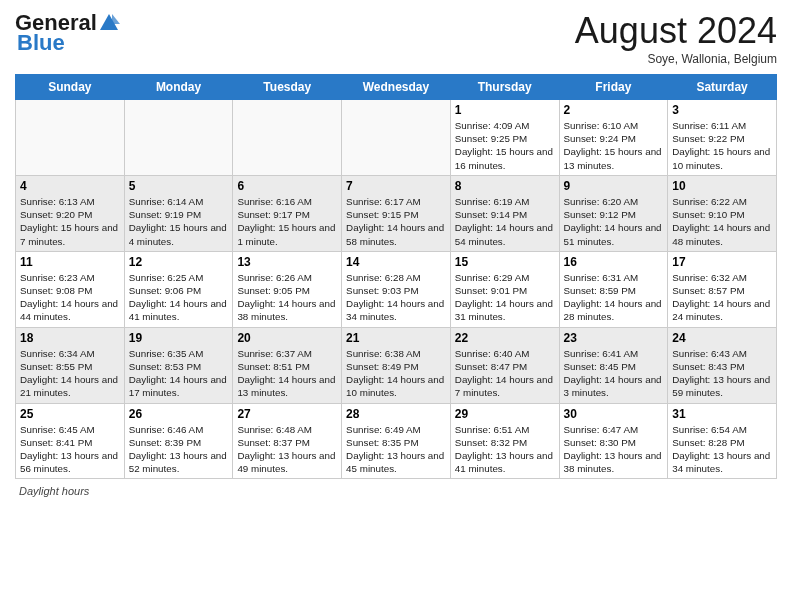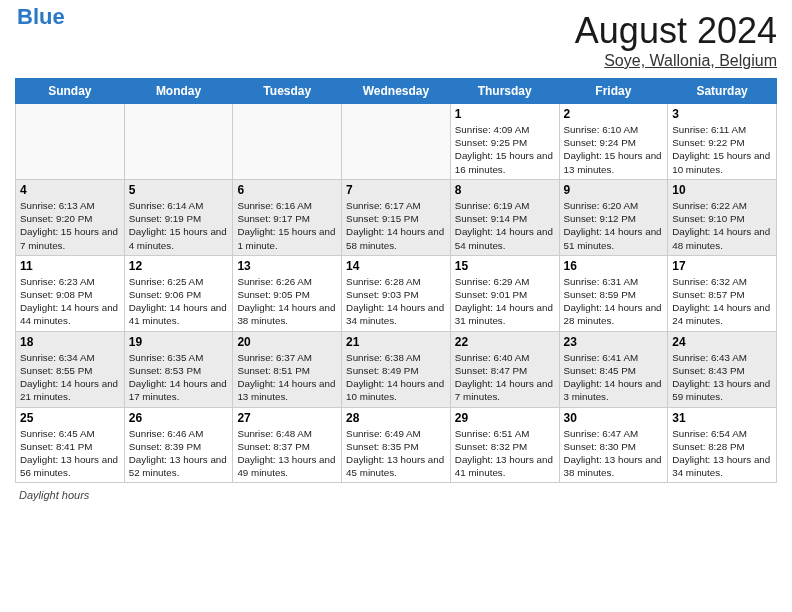--- a/index.html
+++ b/index.html
@@ -28,23 +28,22 @@
     }
     .title-area {
       text-align: right;
     }
     .month-title {
       font-size: 36px;
       font-weight: normal;
       color: #1a1a1a;
     }
     .location {
-      font-size: 16px;
+      font-size: 12px;
       color: #333;
-      text-decoration: underline;
     }
     .calendar {
       width: 100%;
       border-collapse: collapse;
       font-size: 10.5px;
       padding-left: 48px;
     }
     .calendar th {
       background: #2979c7;
       color: #fff;
@@ -93,20 +92,27 @@
       padding-left: 4px;
       font-style: italic;
     }
   </style>
 </head>
 <body>
 
 <div class="page">
   <div class="header">
     <div class="logo">
+      <div style="display:flex;align-items:center;">
+        <span style="font-size:22px;font-weight:bold;color:#1a1a1a;">General</span>
+        <svg width="22" height="22" viewBox="0 0 22 22" style="margin: 0 1px;">
+          <polygon points="11,2 20,18 2,18" fill="#2979c7"></polygon>
+          <polygon points="14,2 22,12 14,12" fill="#2979c7" opacity="0.7"></polygon>
+        </svg>
+      </div>
       <span style="font-size:22px;font-weight:bold;color:#2979c7;margin-top:-6px;margin-left:2px;">Blue</span>
     </div>
     <div class="title-area">
       <div class="month-title">August 2024</div>
       <div class="location">Soye, Wallonia, Belgium</div>
     </div>
   </div>
 
   <table class="calendar">
     <thead>

